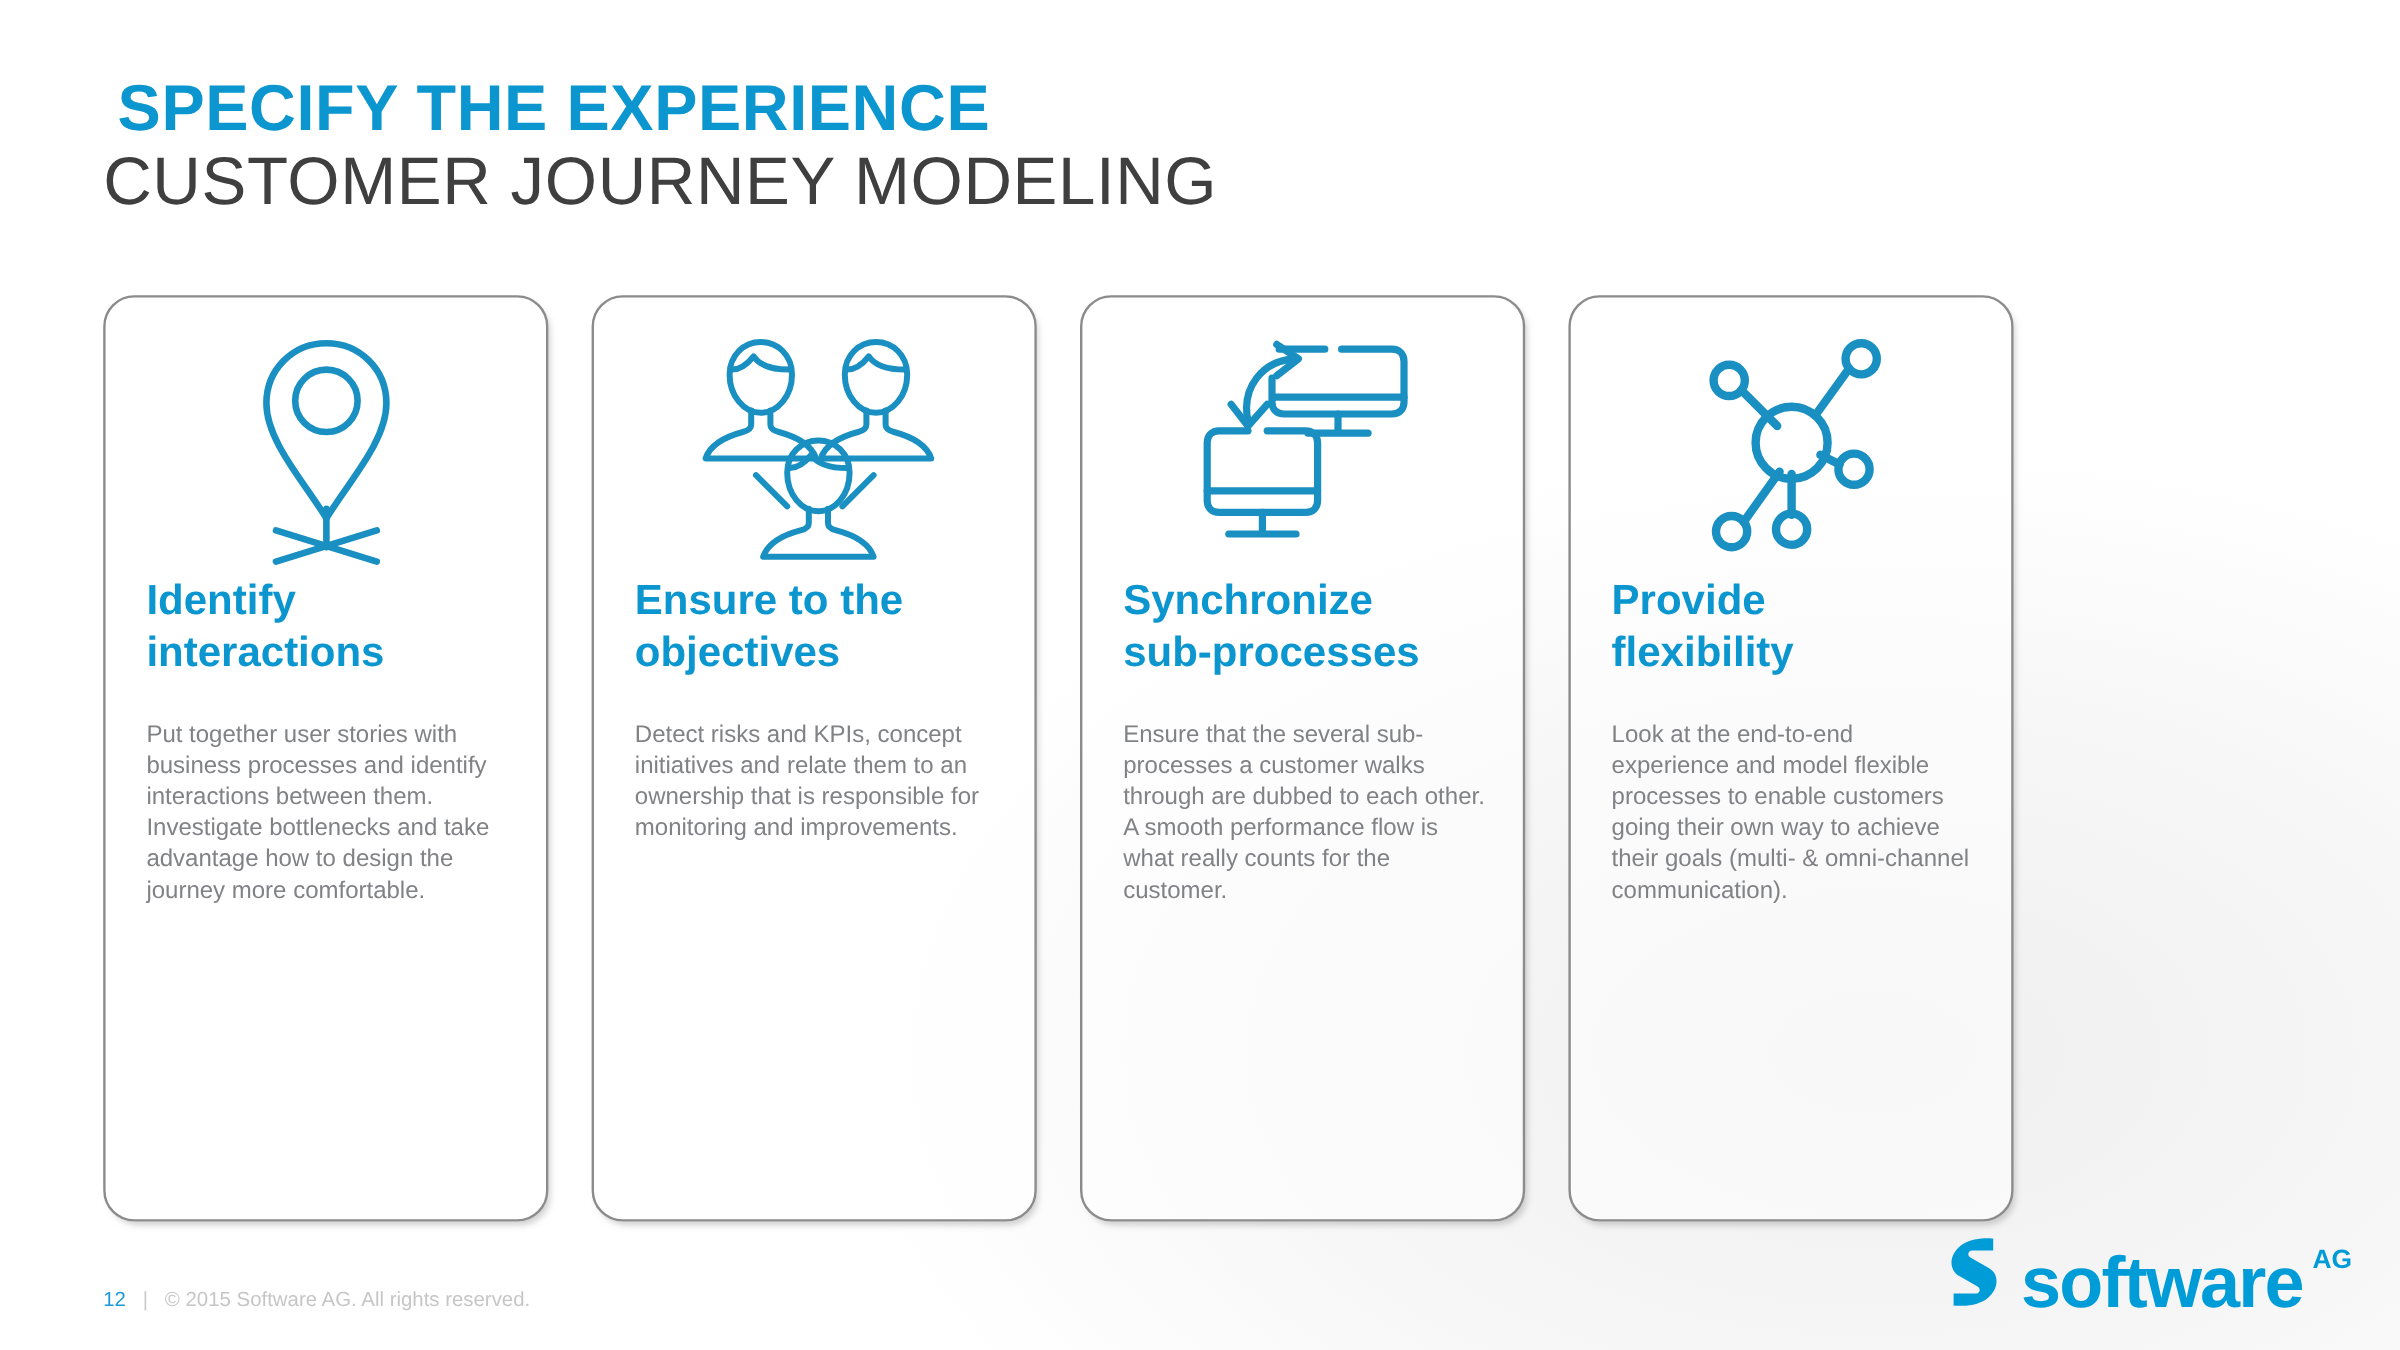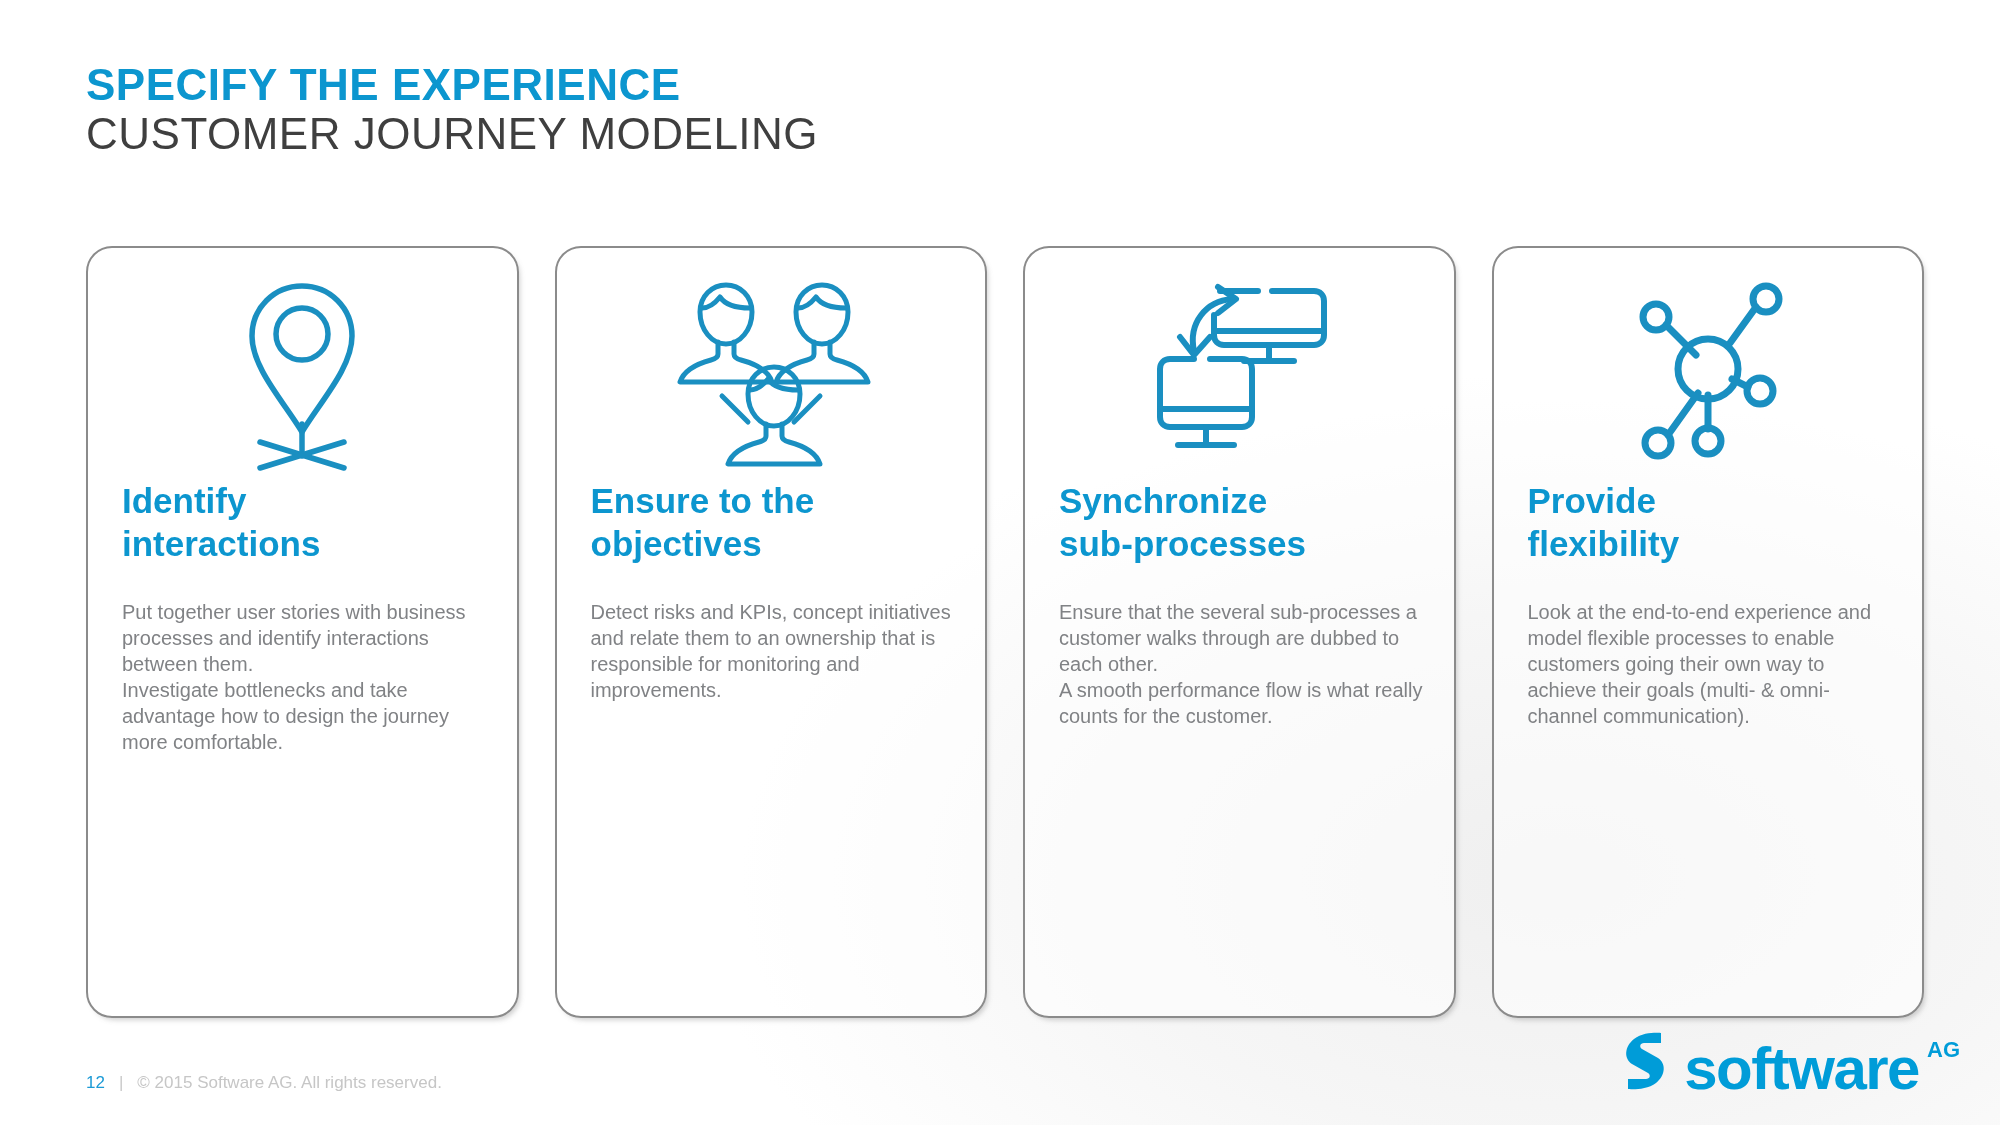--- a/index.html
+++ b/index.html
@@ -21,43 +21,44 @@
     background:
       radial-gradient(ellipse 1200px 700px at 78% 78%, #efefef 0%, #f6f6f6 38%, #ffffff 72%);
   }
 
   
   .header {
     position:absolute;
     left:86px; top:62px;
   }
   .title-main {
-    font-size:44px;
+    font-size:54px;
     font-weight:bold;
     color:#0c96cf;
     letter-spacing:0.5px;
     line-height:1.04;
     white-space:nowrap;
+    margin-left:12px;
   }
   .title-sub {
-    font-size:44px;
+    font-size:56px;
     font-weight:normal;
     color:#3f3f3f;
     letter-spacing:0.5px;
     line-height:1.10;
     margin-top:2px;
     white-space:nowrap;
   }
 
   
   .cards {
     position:absolute;
     left:86px;
     top:246px;
-    width:1838px;
+    width:1592px;
     height:772px;
     display:flex;
     gap:36px;
   }
 
   .card {
     position:relative;
     flex:1 1 0;
     background:rgba(255,255,255,0.55);
     border:2px solid #8b8b8b;

